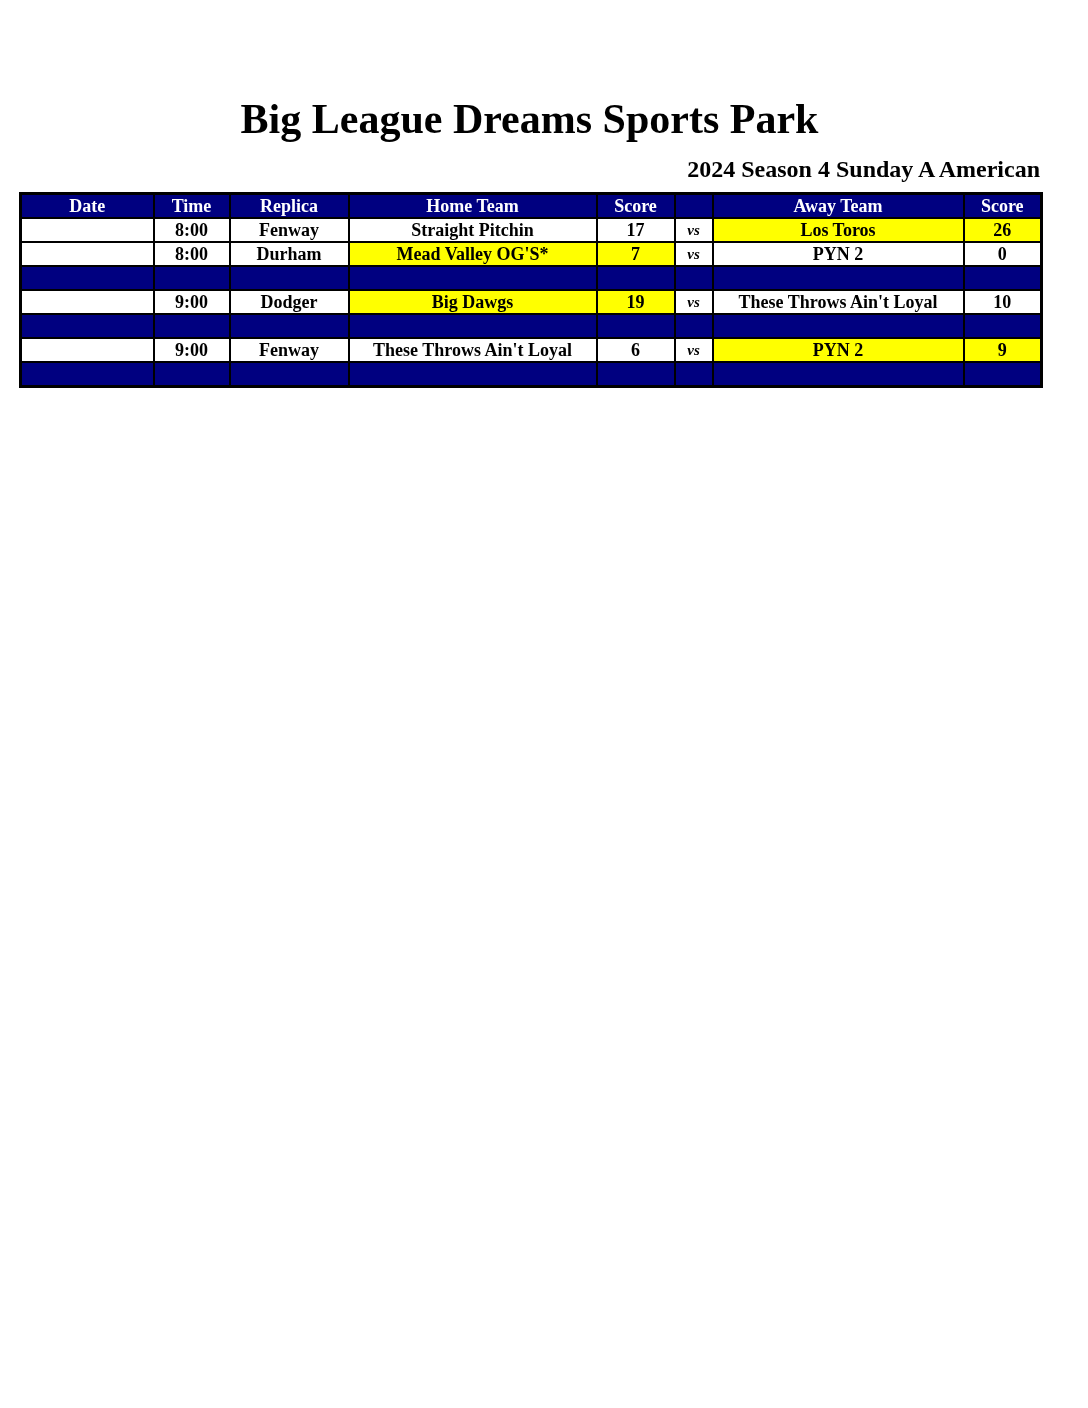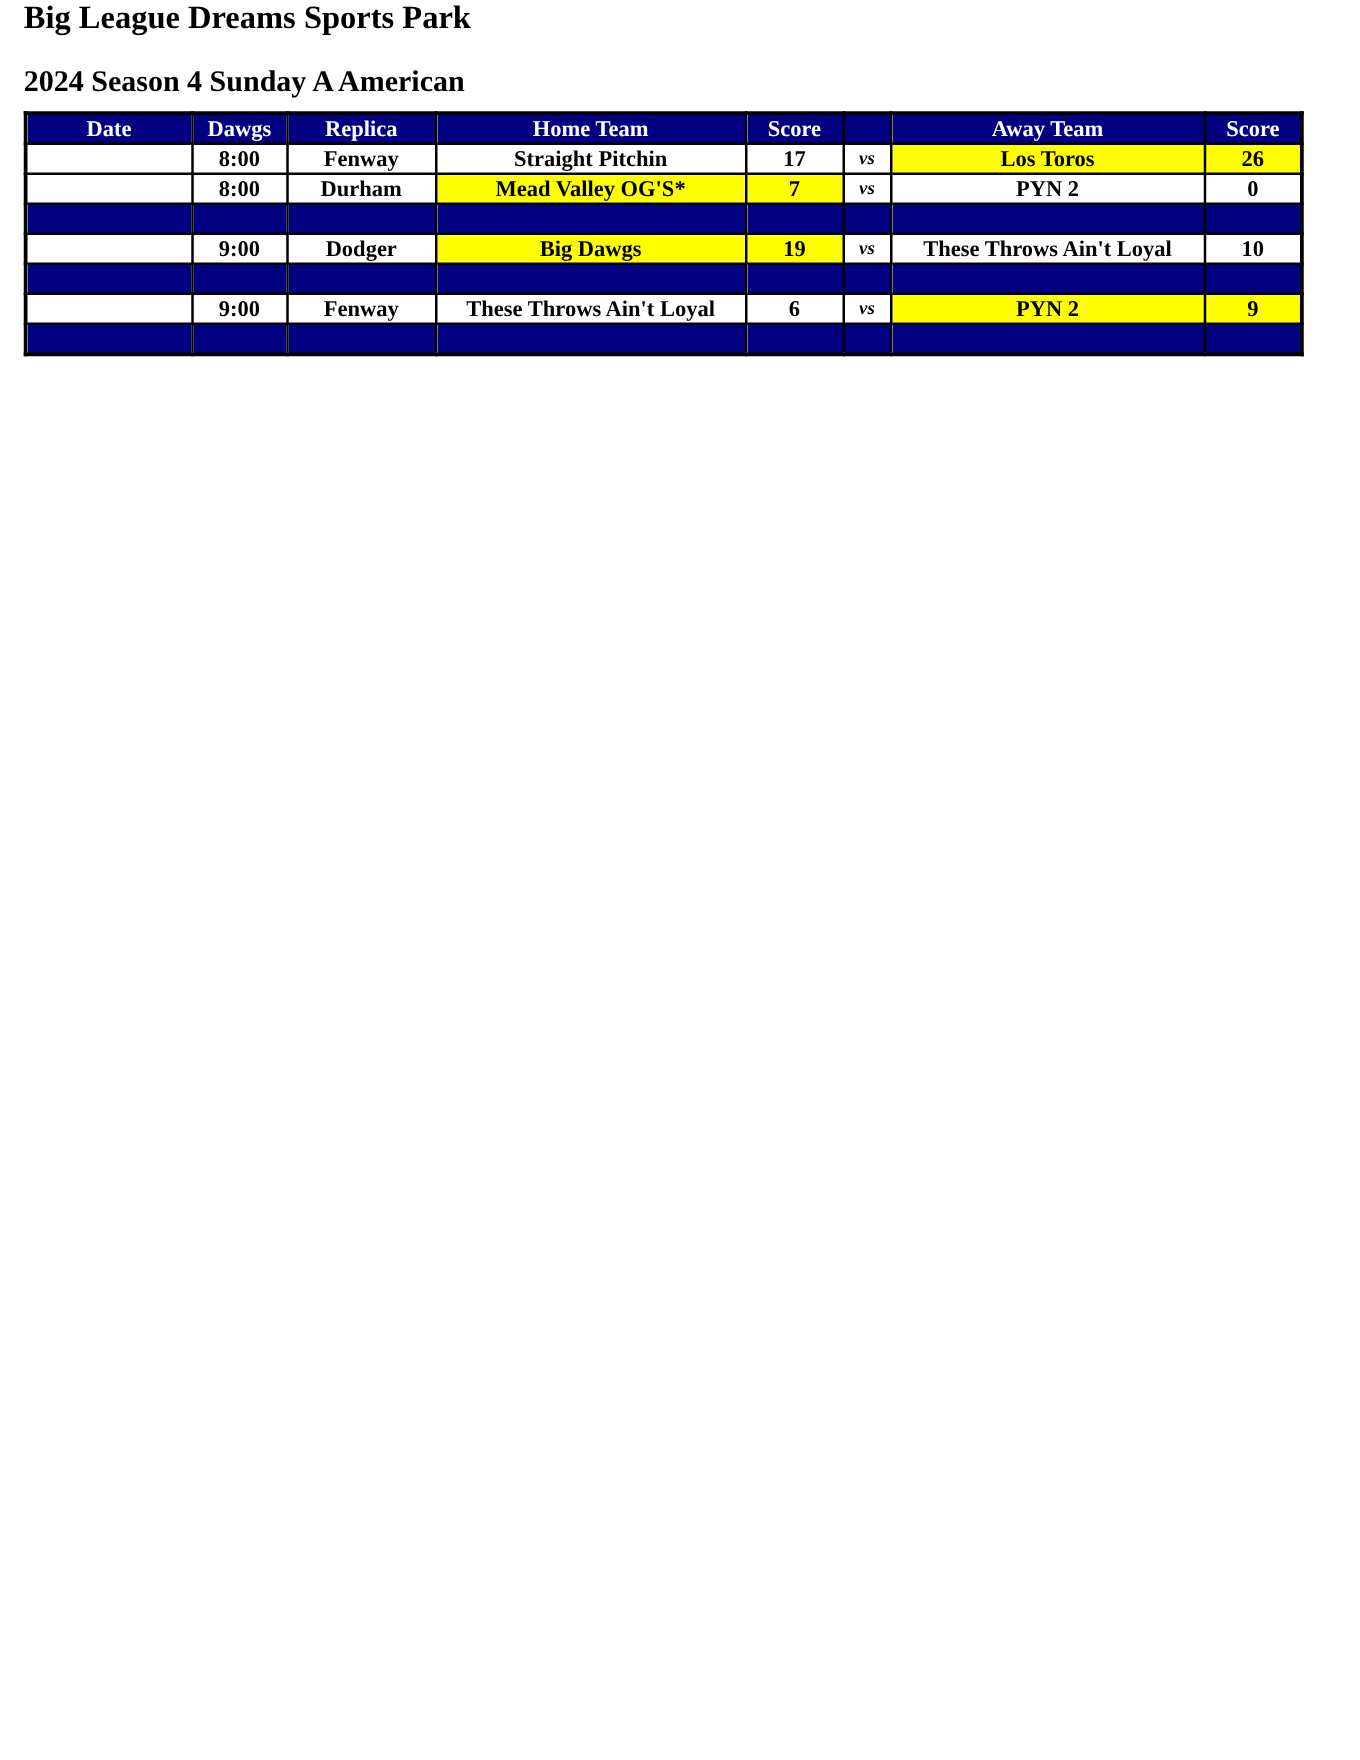--- a/index.html
+++ b/index.html
@@ -11,28 +11,29 @@
     width: 1088px;
     height: 1408px;
     font-family: "Liberation Serif", serif;
     color: #000000;
   }
   .sheet {
     width: 1021px;
     margin-left: 19px;
   }
   .title {
-    text-align: left;
-    font-size: 26px;
+    padding-top: 97px;
+    text-align: center;
+    font-size: 42px;
     font-weight: bold;
     line-height: 1.05;
   }
   .subtitle {
-    margin-top: 27px;
-    text-align: left;
+    margin-top: 16px;
+    text-align: right;
     font-size: 24px;
     font-weight: bold;
     line-height: 1.05;
   }
   .note {
     margin-top: 13px;
     text-align: center;
     font-size: 18px;
     font-weight: bold;
     font-style: italic;
@@ -98,21 +99,21 @@
         <col class="c-replica">
         <col class="c-home">
       <col class="c-score">
         <col class="c-vs">
         <col class="c-away">
         <col class="c-score2">
     </colgroup>
     <thead>
       <tr>
         <th>Date</th>
-        <th>Dawgs</th>
+        <th>Time</th>
         <th>Replica</th>
         <th>Home Team</th>
         <th>Score</th>
         <th></th>
         <th>Away Team</th>
         <th>Score</th>
       </tr>
     </thead>
     <tbody>
       <tr>

